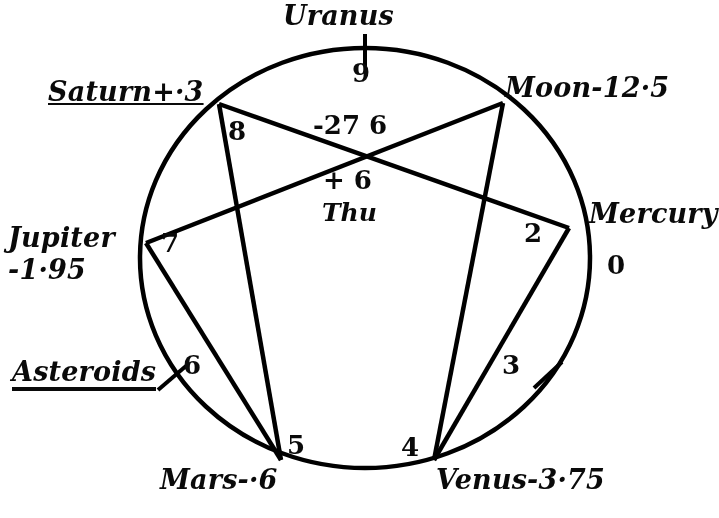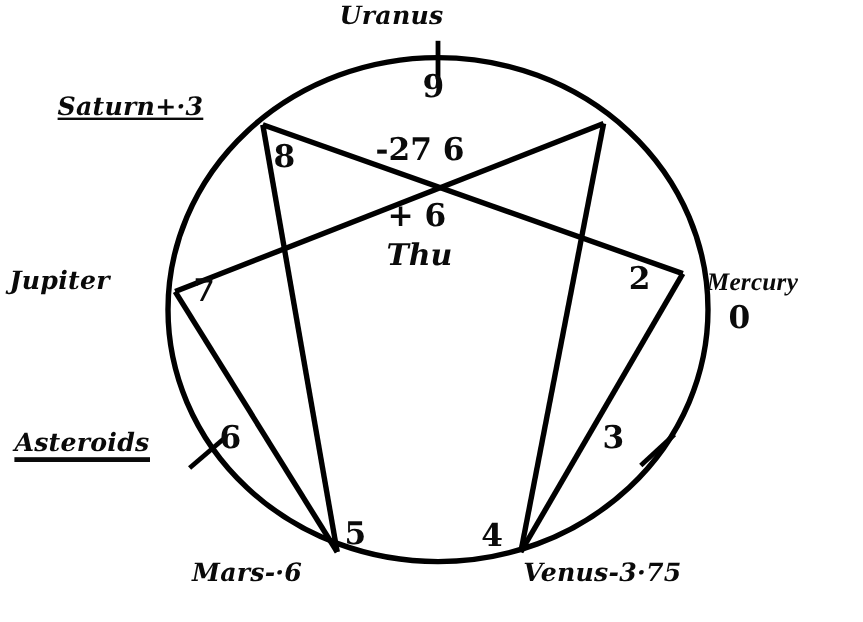--- a/index.html
+++ b/index.html
@@ -14,21 +14,21 @@
     position:absolute;
     font-family:"DejaVu Serif", serif;
     font-weight:bold;
     font-style:italic;
     color:#0a0a0a;
     white-space:nowrap;
     line-height:1.05;
     letter-spacing:0.2px;
     -webkit-font-smoothing:none;
   }
-  .planet{font-size:21px;}
+  .planet{font-size:27px;}
   .num{
     position:absolute;
     font-family:"DejaVu Serif", serif;
     font-weight:bold;
     font-style:normal;
     font-size:26px;
     color:#0a0a0a;
     white-space:nowrap;
   }
   .center-txt{
@@ -86,27 +86,29 @@
   <div class="num" style="left:287px;top:430px;">5</div>
 
   <div class="num" style="left:183px;top:350px;">6</div>
 
   <div class="num" style="left:161px;top:228px;">7</div>
 
   <div class="lbl planet" style="left:283px;top:2px;">Uranus</div>
 
   <div class="lbl planet" style="left:48px;top:78px;text-decoration:underline;">Saturn+·3</div>
 
+  <div class="lbl planet" style="left:505px;top:74px;">Moon-12·5</div>
 
-  <div class="lbl planet" style="left:589px;top:224px;font-family:Liberation Serif, serif;">Mercury</div>
+  <div class="lbl planet" style="left:589px;top:200px;">Mercury</div>
 
   <div class="num" style="left:607px;top:250px;font-style:normal;">0</div>
 
   <div class="lbl planet two-line" style="left:8px;top:222px;width:130px;">
     <div>Jupiter</div>
+    <div>-1·95</div>
   </div>
 
   <div class="lbl planet" style="left:12px;top:358px;">
     <span class="underline">Asteroids</span>
   </div>
 
   <div class="lbl planet" style="left:160px;top:466px;">Mars-·6</div>
 
   <div class="lbl planet" style="left:436px;top:466px;">Venus-3·75</div>
 

